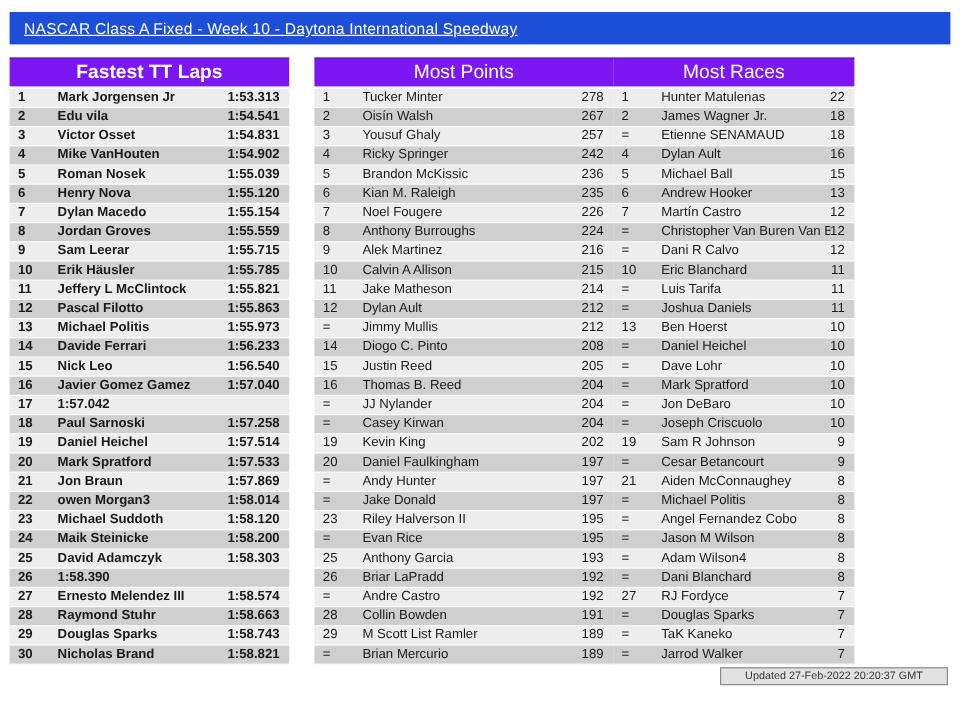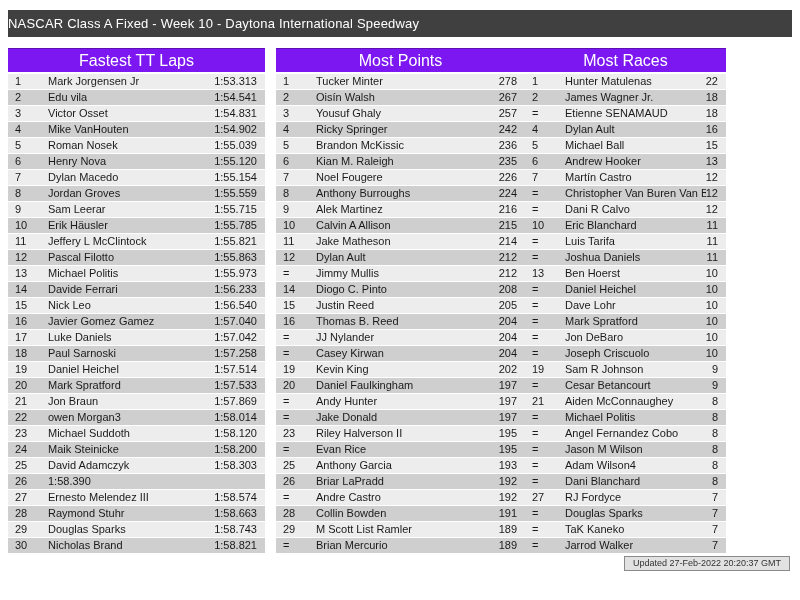--- a/index.html
+++ b/index.html
@@ -1,31 +1,32 @@
 <!DOCTYPE html>
 <html><head>
 <meta charset="utf-8">
 <style>
   * { box-sizing: border-box; margin: 0; padding: 0; }
   html, body { width: 800px; height: 600px; background: #ffffff; overflow: hidden; }
   body { font-family: "Liberation Sans", sans-serif; position: relative; }
 
   .titlebar {
     position: absolute; left: 8px; top: 10px; width: 784px; height: 27px;
-    background: #404040; color: #ffffff; font-size: 13px;
-    display: flex; align-items: center; padding-left: 0;
+    background: #1d4ed8; color: #ffffff; font-size: 13px;
+    display: flex; align-items: center; padding-left: 12px;
     letter-spacing: 0.2px;
+    text-decoration: underline;
   }
 
   .tables {
     position: absolute; left: 8px; top: 48px;
     display: flex;
   }
   .table { display: flex; flex-direction: column; }
-  .table-1 { width: 257px; margin-right: 11px; }
+  .table-1 { width: 233px; margin-right: 21px; font-weight: bold; }
   .table-2 { width: 249px; }
   .table-3 { width: 201px; }
 
   .table-header {
     height: 24px; background: #7d17f2; color: #ffffff;
     font-size: 16px; text-align: center; line-height: 23px;
     margin-bottom: 2px; border-top: 1px solid #5c0fb5;
   }
 
   .row {
@@ -34,21 +35,21 @@
   }
   .row.light { background: #ededed; }
   .row.dark  { background: #cfcfcf; }
   .rank { width: 40px; padding-left: 7px; flex: none; }
   .name { flex: 1; overflow: hidden; white-space: nowrap; }
   .val  { flex: none; padding-right: 8px; text-align: right; }
 
   .updated {
     position: absolute; top: 556px; right: 10px; height: 15px;
     background: #e2e2e2; border: 1px solid #8a8a8a;
-    font-size: 9px; color: #333333; line-height: 13px; padding: 0 8px;
+    font-size: 9px; color: #333333; line-height: 13px; padding: 0 20px;
   }
 </style>
 </head>
 <body>
 
 <div class="titlebar">
   <span>NASCAR Class A Fixed - Week 10 - Daytona International Speedway</span>
 </div>
 
 <div class="tables">
@@ -130,21 +131,20 @@
           <span class="name">Nick Leo</span>
           <span class="val">1:56.540</span>
         </div>
         <div class="row dark">
           <span class="rank">16</span>
           <span class="name">Javier Gomez Gamez</span>
           <span class="val">1:57.040</span>
         </div>
         <div class="row light">
           <span class="rank">17</span>
-          <span class="name">Luke Daniels</span>
           <span class="val">1:57.042</span>
         </div>
         <div class="row dark">
           <span class="rank">18</span>
           <span class="name">Paul Sarnoski</span>
           <span class="val">1:57.258</span>
         </div>
         <div class="row light">
           <span class="rank">19</span>
           <span class="name">Daniel Heichel</span>

